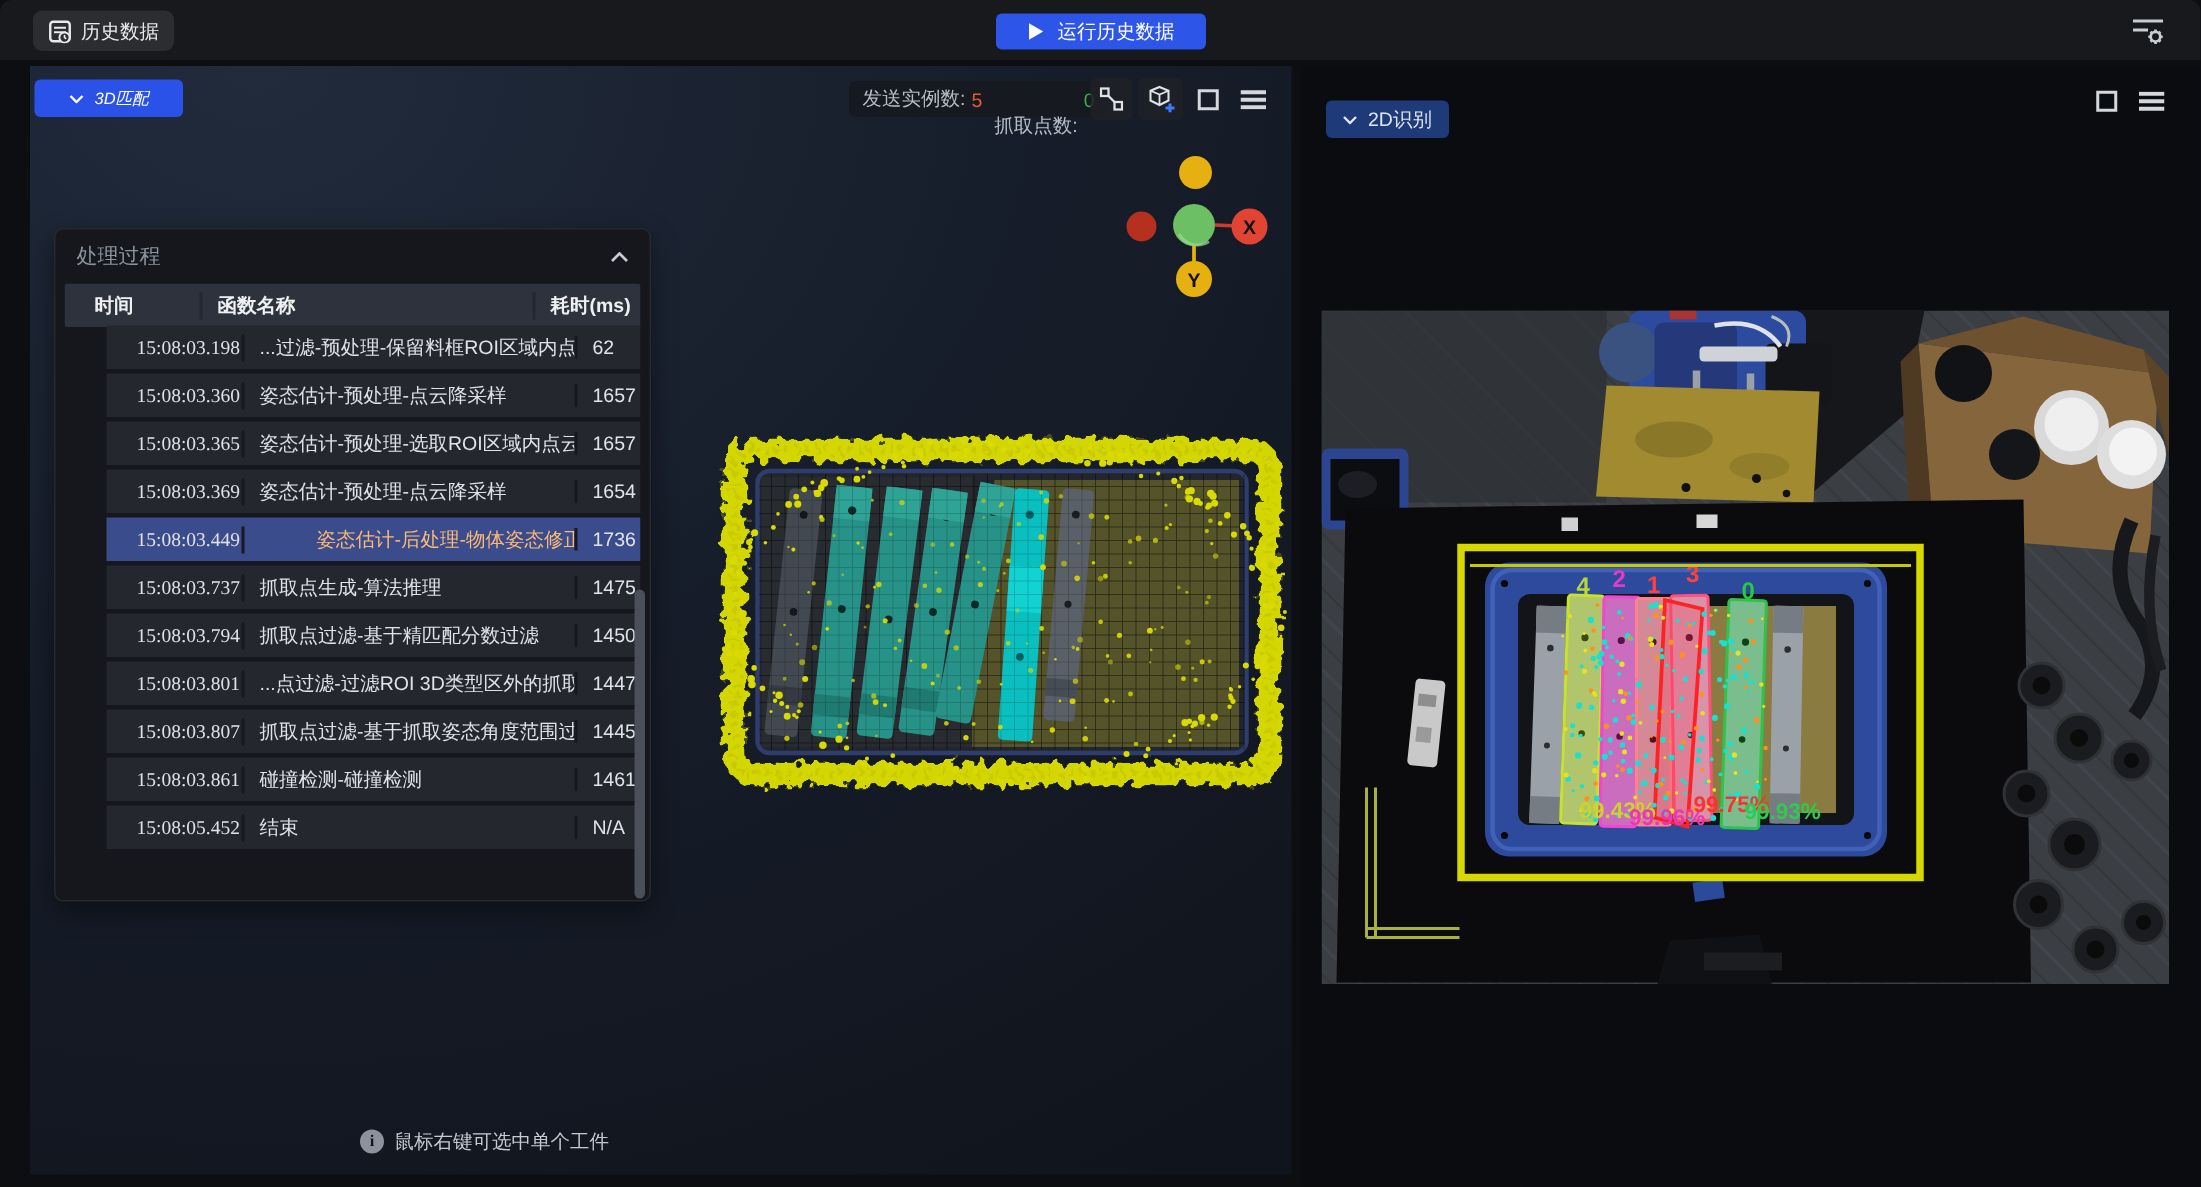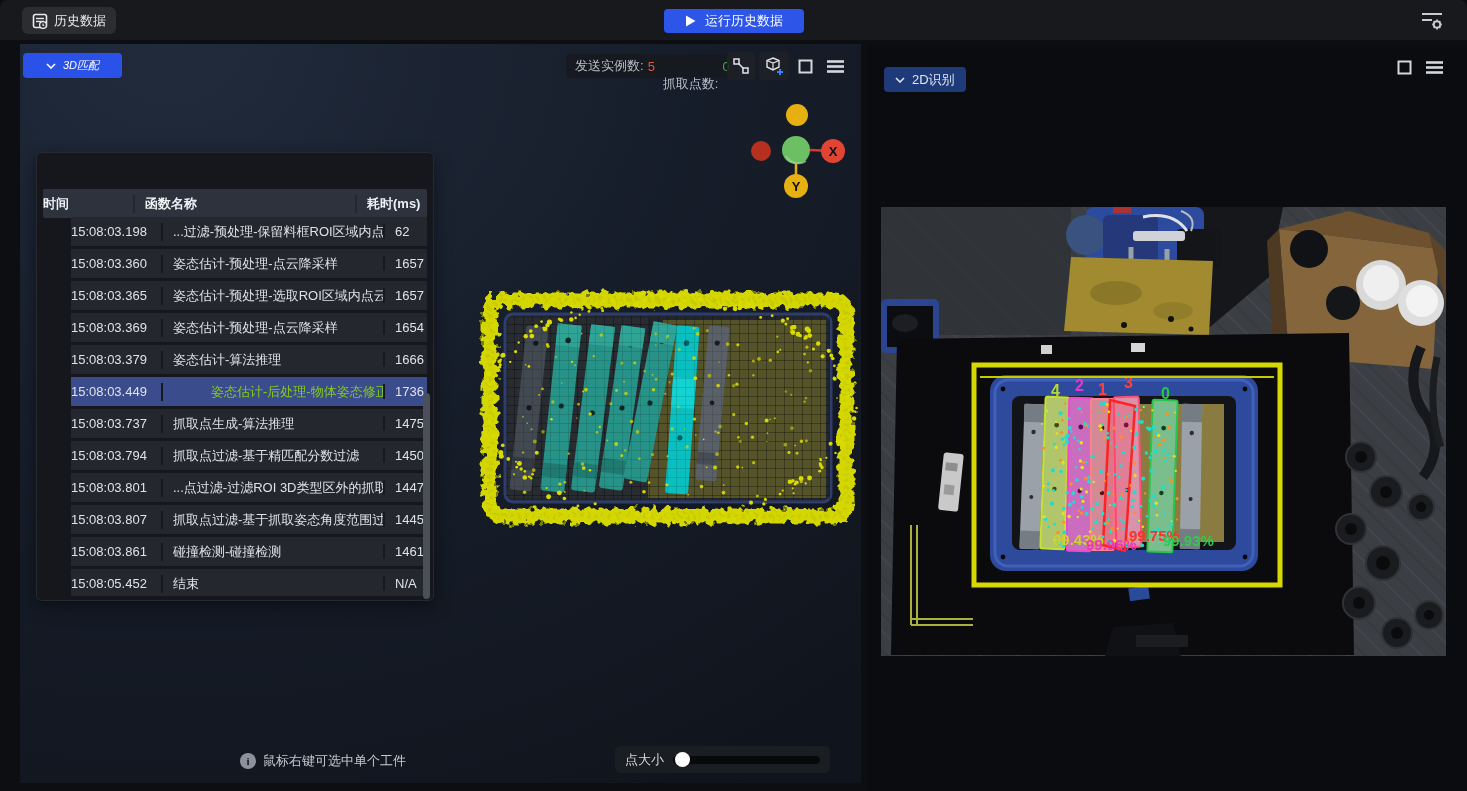--- a/index.html
+++ b/index.html
@@ -48,22 +48,22 @@
                    box-shadow:0 6px 18px rgba(0,0,0,.45); overflow:hidden; }
   .pp-head { height:36px; display:flex; align-items:center; justify-content:space-between;
              padding:0 14px; color:#8d949e; font-size:14px; }
   .pp-table { position:absolute; left:6px; right:6px; top:36px; bottom:4px; overflow:hidden; }
   .thead { display:flex; height:29px; background:#2d323d; color:#eef0f3; font-size:13px;
            font-weight:bold; align-items:center; border-radius:2px; }
   .tbody { margin-top:-4px; }
   .trow { display:flex; height:29px; margin-top:3px; background:#24272e; color:#dfe2e6;
           font-size:13px; align-items:center; cursor:pointer;margin-left:28px; }
   .trow.selected { background:#3b4c8c; }
-  .trow.selected .c-name { color:#84cc16;padding-left:48px; }
-  .c-time { width:90px; padding-left:0; flex:none; }
+  .trow.selected .c-name { color:#fdba74;padding-left:48px; }
+  .c-time { width:90px; padding-left:20px; flex:none;font-family:Liberation Serif, serif; }
   .c-name { width:222px; padding-left:10px; flex:none; border-left:2px solid #171920;
             white-space:nowrap; overflow:hidden; }
   .c-ms   { flex:1; padding-left:10px; border-left:2px solid #171920; }
   .thead .c-name, .thead .c-ms { border-left-color:#232731; }
   .pp-scroll { position:absolute; right:3px; top:240px; width:7px; height:206px;
                background:#4a4f5a; border-radius:4px; cursor:pointer; }
 
   
   .hint { position:absolute; left:220px; top:708px; display:flex; align-items:center; gap:7px;
           color:#c6cad0; font-size:13px; }
@@ -176,20 +176,26 @@
     <circle cx="23" cy="52" r="10" fill="#b6301f"></circle>
     <circle cx="58" cy="51" r="14" fill="#6cbf63"></circle>
     <path d="M48 57 a14 14 0 0 0 20 5" fill="none" stroke="#9fd898" stroke-width="2" opacity=".7"></path>
     <circle cx="95" cy="52" r="12" fill="#e24434"></circle>
     <circle cx="58" cy="87" r="12" fill="#e6b010"></circle>
     <text x="95" y="57" text-anchor="middle" font-size="13" font-weight="bold" fill="#111">X</text>
     <text x="58" y="92" text-anchor="middle" font-size="13" font-weight="bold" fill="#111">Y</text>
   </svg>
 
   <div class="process-panel">
+    <div class="pp-head">
+      <span>处理过程</span>
+      <svg width="12" height="7" viewBox="0 0 12 7">
+        <path d="M1 6 L6 1 L11 6" fill="none" stroke="#c8ccd2" stroke-width="1.8"></path>
+      </svg>
+    </div>
     <div class="pp-table">
       <div class="thead">
         <div class="c-time">时间</div>
         <div class="c-name">函数名称</div>
         <div class="c-ms">耗时(ms)</div>
       </div>
       <div class="tbody">
     <div class="trow">
       <div class="c-time">15:08:03.198</div>
       <div class="c-name">...过滤-预处理-保留料框ROI区域内点云</div>
@@ -207,25 +213,20 @@
       <div class="c-name">姿态估计-预处理-选取ROI区域内点云</div>
       <div class="c-ms">1657</div>
     </div>
 
     <div class="trow">
       <div class="c-time">15:08:03.369</div>
       <div class="c-name">姿态估计-预处理-点云降采样</div>
       <div class="c-ms">1654</div>
     </div>
 
-    <div class="trow">
-      <div class="c-time">15:08:03.379</div>
-      <div class="c-name">姿态估计-算法推理</div>
-      <div class="c-ms">1666</div>
-    </div>
 
     <div class="trow selected">
       <div class="c-time">15:08:03.449</div>
       <div class="c-name">姿态估计-后处理-物体姿态修正</div>
       <div class="c-ms">1736</div>
     </div>
 
     <div class="trow">
       <div class="c-time">15:08:03.737</div>
       <div class="c-name">抓取点生成-算法推理</div>
@@ -675,26 +676,20 @@
           <circle cx="94.05860229817154" cy="73.95827694049025" r="1.1300743916677658" fill="rgba(216,218,0,0.9834586500578832)"></circle>
           <circle cx="328.9282832499259" cy="59.14351329633199" r="1.5413739161292903" fill="rgba(216,218,0,0.7797534937410399)"></circle>
         </g>
     </g>
   </svg>
 
   <div class="hint">
     <div class="info-ico">i</div>
     <span>鼠标右键可选中单个工件</span>
   </div>
-  <div class="slider-chip">
-    <span>点大小</span>
-    <div class="slider-track">
-      <div class="slider-knob"></div>
-    </div>
-  </div>
 </div>
 
 <div class="right-panel">
 
   <div class="btn-2d">
     <svg width="10" height="6" viewBox="0 0 10 6">
       <path d="M1 1 L5 5 L9 1" fill="none" stroke="#dfe5f2" stroke-width="1.6"></path>
     </svg>
     <span>2D识别</span>
   </div>

